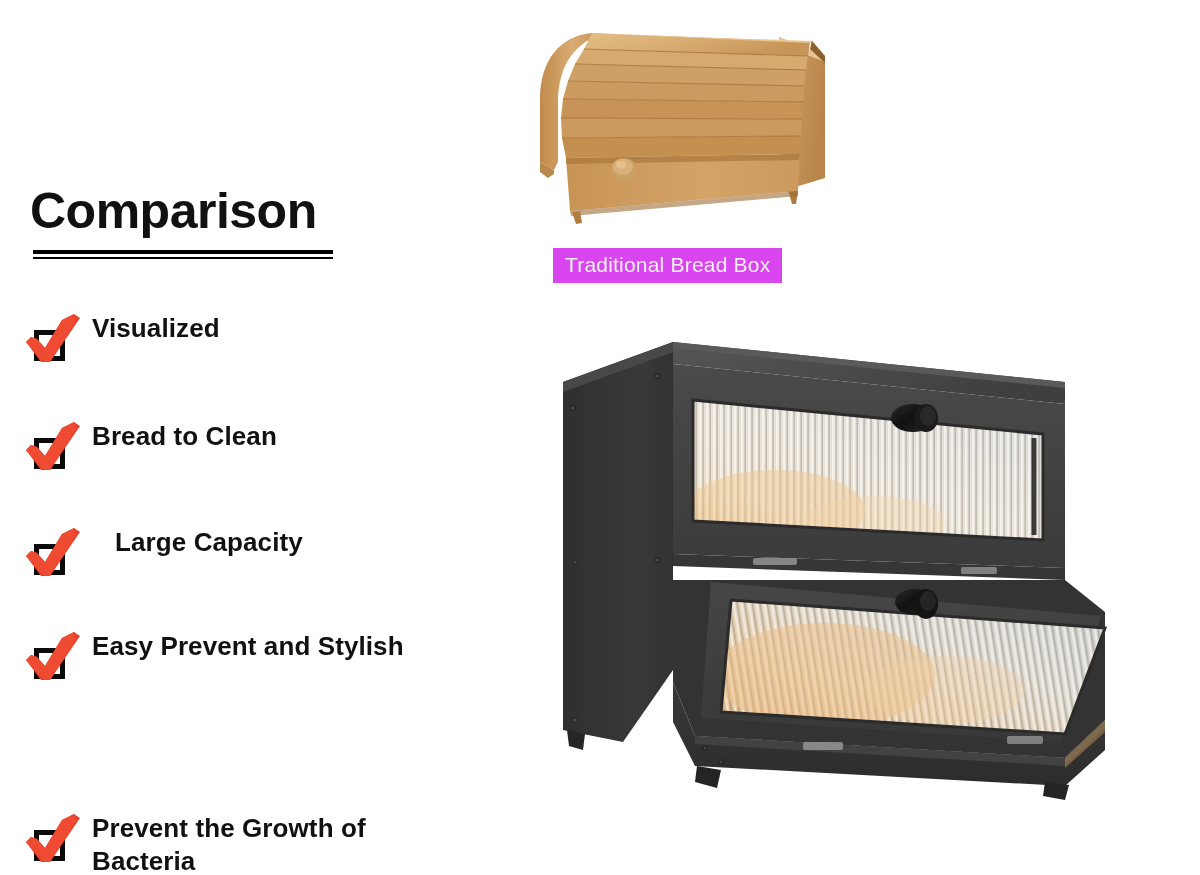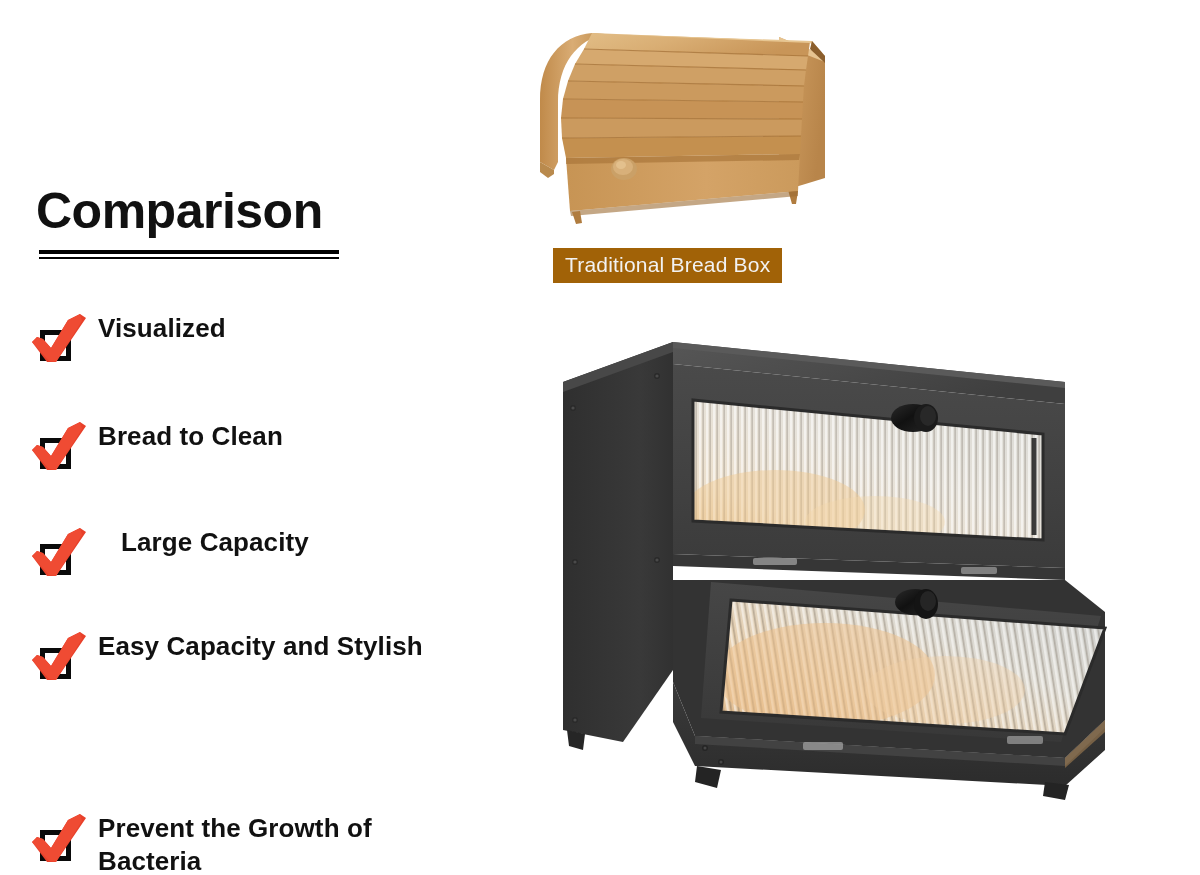--- a/index.html
+++ b/index.html
@@ -16,21 +16,21 @@
     position: relative;
     width: 1200px;
     height: 875px;
     background: #ffffff;
     overflow: hidden;
   }
 
   
   .left-col {
     position: absolute;
-    left: 6px;
+    left: 0;
     top: 0;
     width: 470px;
     height: 875px;
   }
 
   .heading {
     position: absolute;
     left: 30px;
     top: 186px;
     font-size: 50px;
@@ -129,21 +129,21 @@
     left: 22px;
     top: 12px;
     width: 340px;
     height: 222px;
   }
 
   .caption-traditional {
     position: absolute;
     left: 83px;
     top: 248px;
-    background: #a16207;
+    background: #d946ef;
     color: #f2f2f2;
     font-size: 21px;
     font-weight: normal;
     padding: 5px 12px 7px 12px;
     letter-spacing: 0.2px;
     white-space: nowrap;
     line-height: 1.1;
   }
 
   
@@ -206,21 +206,21 @@
       </div>
 
       <div class="feature-item i3">
         <div class="check-box">
           <div class="box"></div>
           <svg class="tick" viewBox="0 0 58 56">
             <path d="M2 30 L7 25 L13 27 L21 36 L38 8 L50 2 L56 6 L26 50 L17 50 Z" fill="#e8402a"></path>
             <path d="M2 30 L7 25 L13 27 L21 36 L38 8 L50 2 L52 9 L26 50 L19 49 Z" fill="#ef4b33"></path>
           </svg>
         </div>
-        <div class="feature-label">Easy Capacity and Stylish</div>
+        <div class="feature-label">Easy Prevent and Stylish</div>
       </div>
 
       <div class="feature-item i4">
         <div class="check-box">
           <div class="box"></div>
           <svg class="tick" viewBox="0 0 58 56">
             <path d="M2 30 L7 25 L13 27 L21 36 L38 8 L50 2 L56 6 L26 50 L17 50 Z" fill="#e8402a"></path>
             <path d="M2 30 L7 25 L13 27 L21 36 L38 8 L50 2 L52 9 L26 50 L19 49 Z" fill="#ef4b33"></path>
           </svg>
         </div>

